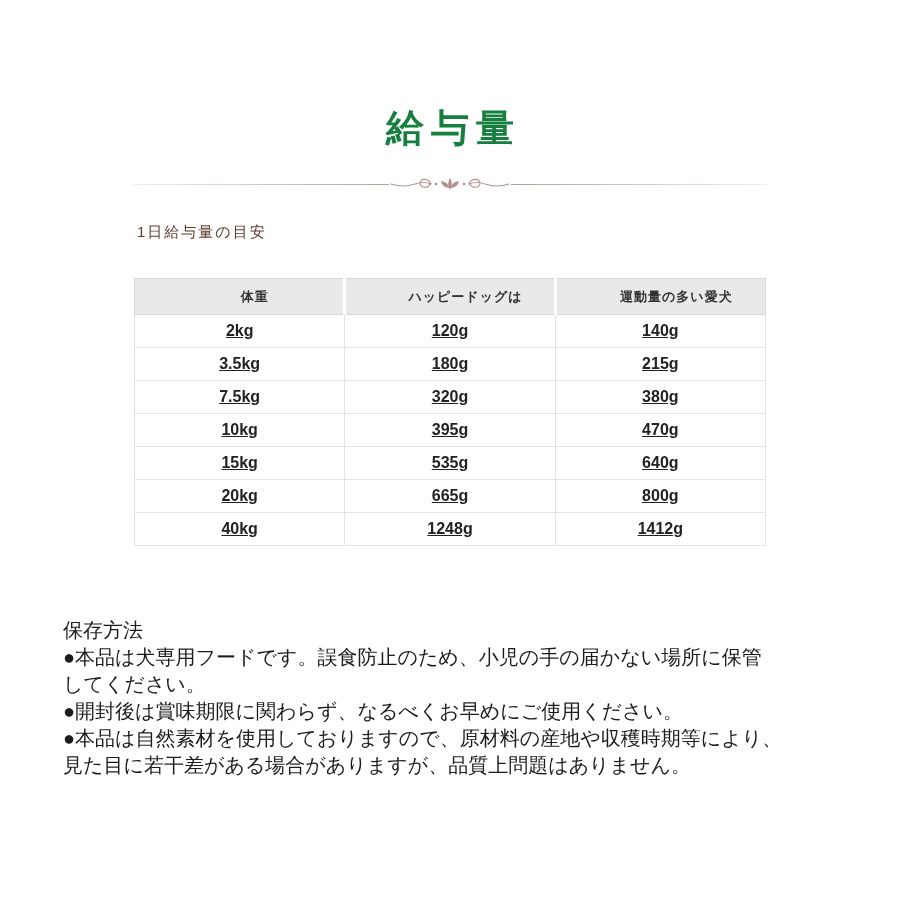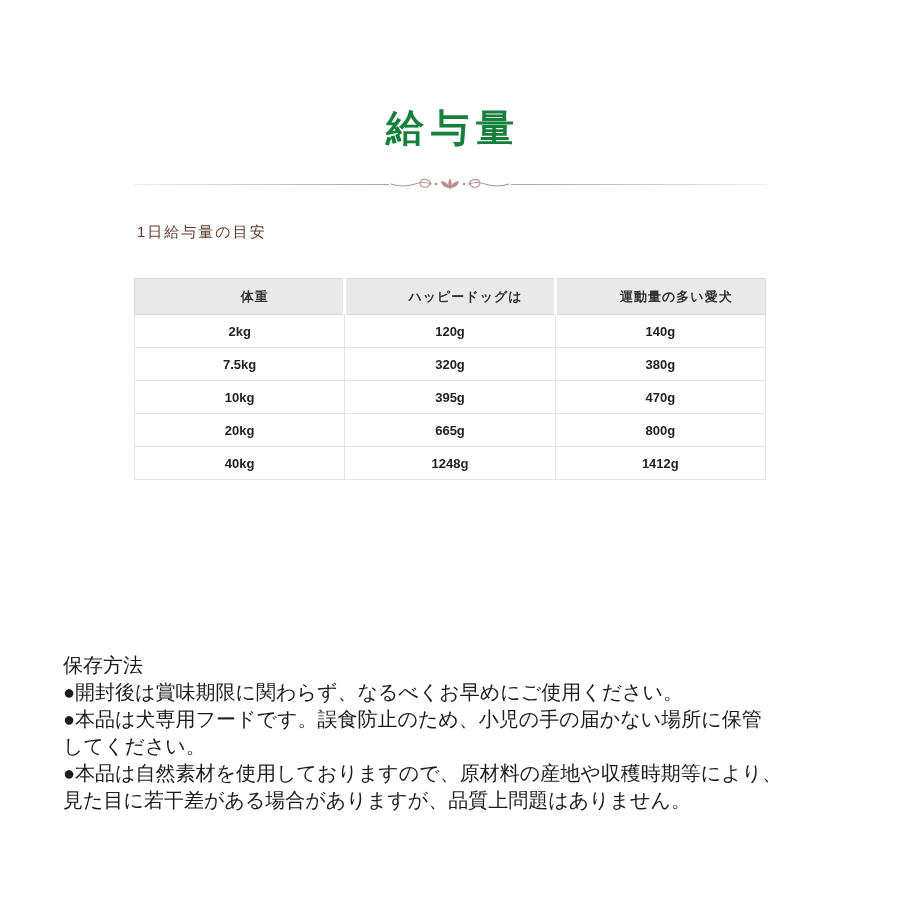--- a/index.html
+++ b/index.html
@@ -83,34 +83,34 @@
     border-bottom: 1px solid #d8d8d8;
     padding-left: 32px;
   }
   table.feeding-table th:first-child {
     border-left: none;
   }
   table.feeding-table td {
     height: 30px;
     text-align: center;
     vertical-align: middle;
-    font-size: 13px;
+    font-size: 16px;
     font-weight: bold;
     color: #222222;
     border: 1px solid #e3e3e3;
+    text-decoration: underline;
   }
   .storage {
     position: absolute;
     top: 617px;
     left: 63px;
     width: 805px;
     font-size: 20px;
     line-height: 27px;
     color: #1b1b1b;
-    margin-top: 35px;
   }
   .storage .note {
     white-space: pre-line;
   }
 </style>
 </head>
 <body>
 
 <div class="page-title">給与量</div>
 
@@ -144,44 +144,54 @@
         <th>運動量の多い愛犬</th>
       </tr>
   </thead>
   <tbody>
       <tr>
         <td>2kg</td>
         <td>120g</td>
         <td>140g</td>
       </tr>
       <tr>
+        <td>3.5kg</td>
+        <td>180g</td>
+        <td>215g</td>
+      </tr>
+      <tr>
         <td>7.5kg</td>
         <td>320g</td>
         <td>380g</td>
       </tr>
       <tr>
         <td>10kg</td>
         <td>395g</td>
         <td>470g</td>
+      </tr>
+      <tr>
+        <td>15kg</td>
+        <td>535g</td>
+        <td>640g</td>
       </tr>
       <tr>
         <td>20kg</td>
         <td>665g</td>
         <td>800g</td>
       </tr>
       <tr>
         <td>40kg</td>
         <td>1248g</td>
         <td>1412g</td>
       </tr>
     </tbody>
 </table>
 
 <div class="storage">
   <div class="note heading">保存方法</div>
   <div>
-      <div class="note">●開封後は賞味期限に関わらず、なるべくお早めにご使用ください。</div>
       <div class="note">●本品は犬専用フードです。誤食防止のため、小児の手の届かない場所に保管
 してください。</div>
+      <div class="note">●開封後は賞味期限に関わらず、なるべくお早めにご使用ください。</div>
       <div class="note">●本品は自然素材を使用しておりますので、原材料の産地や収穫時期等により、
 見た目に若干差がある場合がありますが、品質上問題はありません。</div>
     </div>
 </div>
 
 </body></html>

